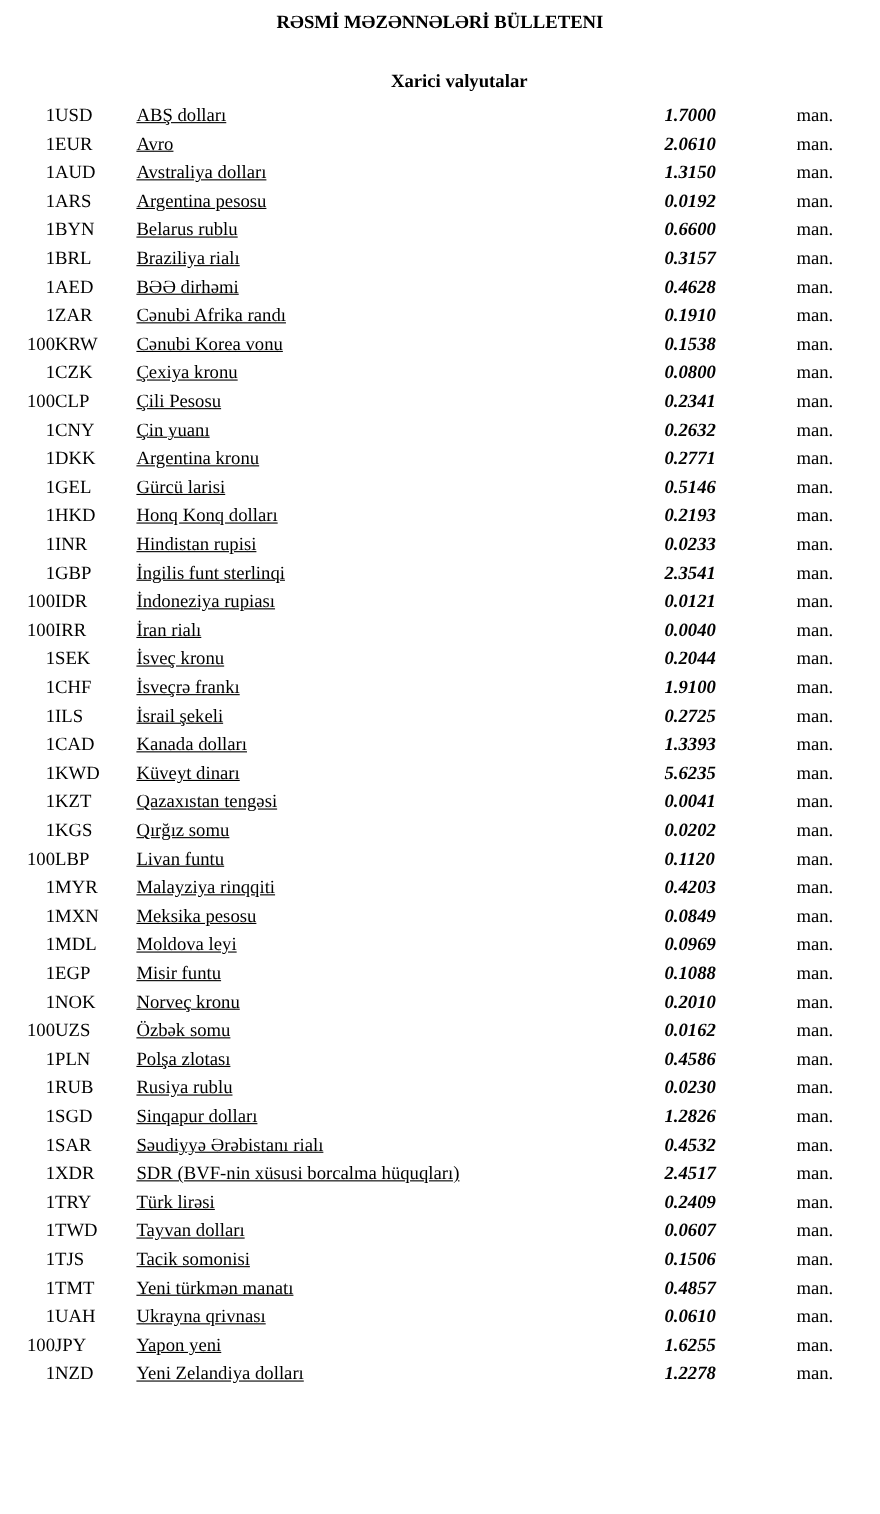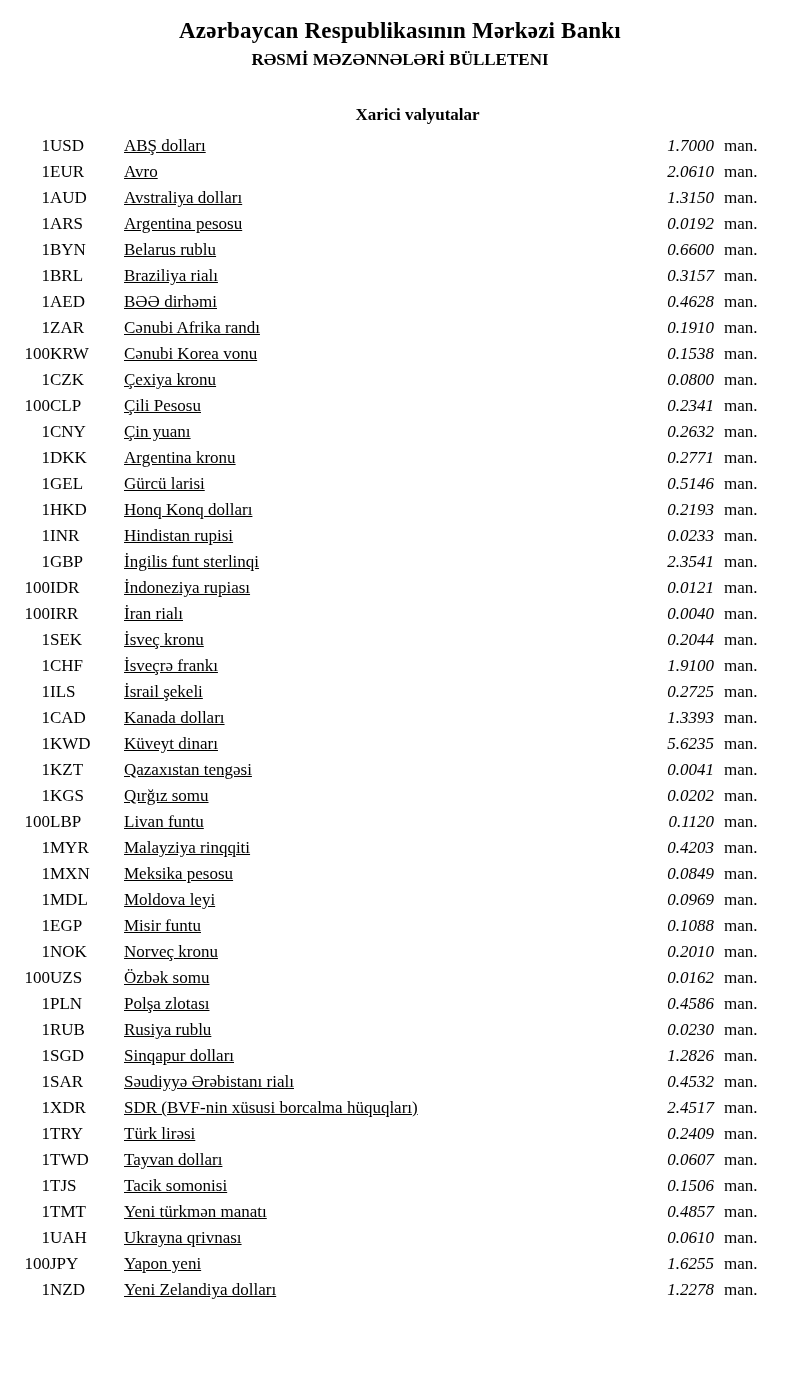--- a/index.html
+++ b/index.html
@@ -73,39 +73,38 @@
     width: 62px;
   }
   .col-name {
     width: 480px;
     text-align: left;
     padding-left: 12px !important;
     text-decoration: underline;
   }
   .col-rate {
     width: 110px;
-    text-align: right;
+    text-align: left;
     font-style: italic;
-    font-weight: normal;
+    font-weight: bold;
     font-size: 16px;
   }
   .col-man {
     width: 98px;
     text-align: left;
     padding-left: 10px !important;
     font-size: 16.5px;
   }
 </style>
 </head>
 <body>
 
 <div class="page">
 
   <div class="header">
-    <div class="bank-title">Azərbaycan Respublikasının Mərkəzi Bankı</div>
     <div class="bulletin-line">RƏSMİ MƏZƏNNƏLƏRİ BÜLLETENI</div>
   </div>
 
   <div class="section-title">Xarici valyutalar</div>
 
   <table class="rates">
     <tbody>
         <tr>
           <td class="col-unit">1</td>
           <td class="col-code">USD</td>

